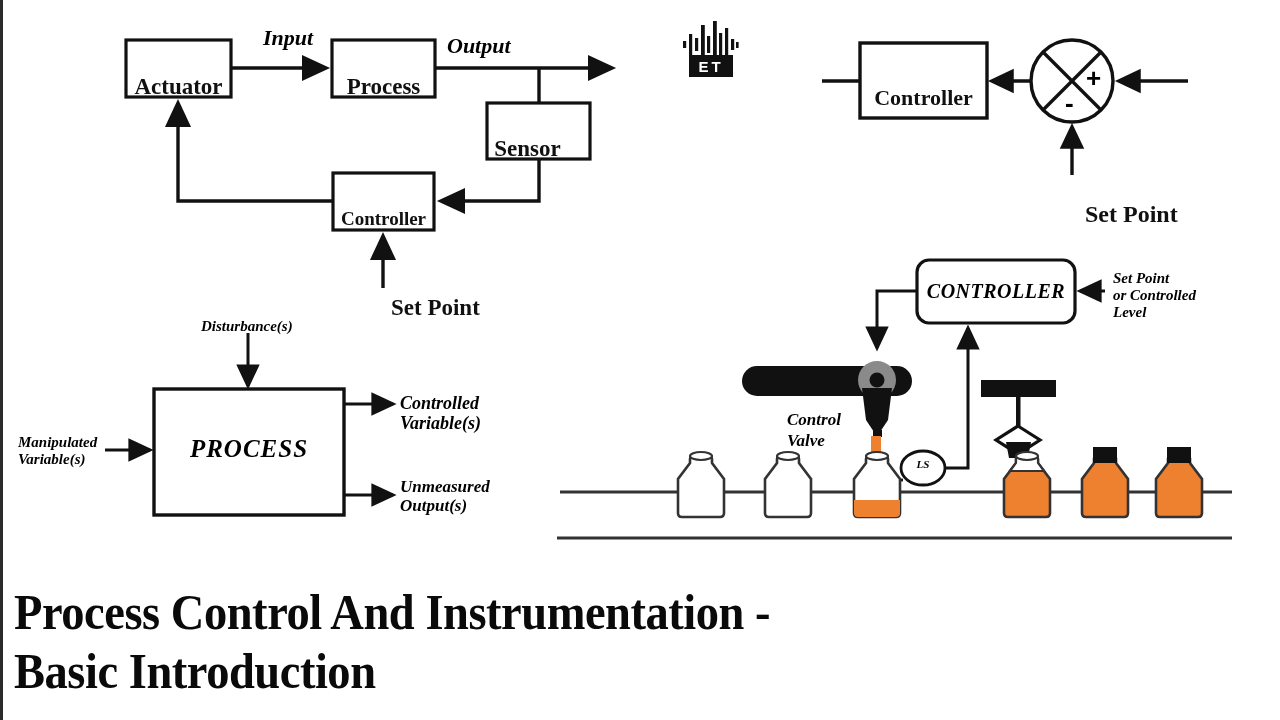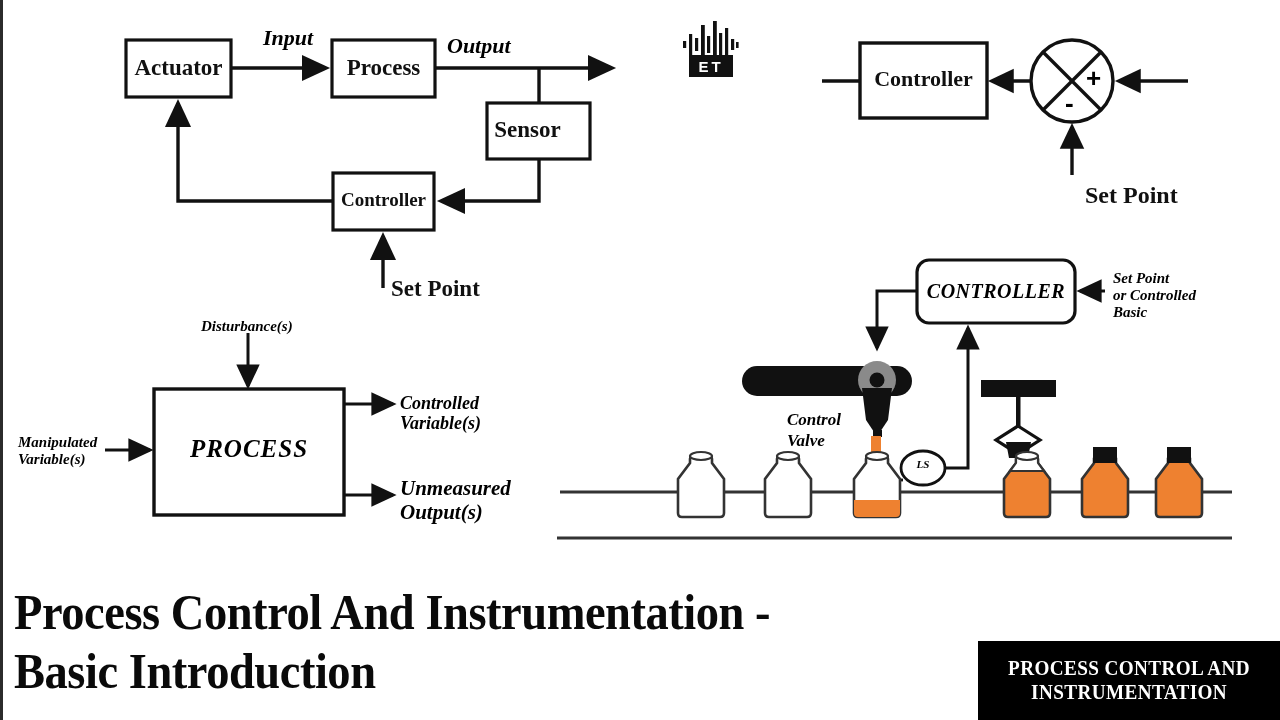--- a/index.html
+++ b/index.html
@@ -38,20 +38,21 @@
     position: absolute;
     white-space: pre;
     color: #000;
     line-height: 1.12;
   }
   .blk-box-label {
     font-family: "Liberation Serif", serif;
     font-weight: bold;
     color: #111;
     text-align: center;
+    margin-top: 19px;
   }
   .ital-bold {
     font-family: "Liberation Serif", serif;
     font-weight: bold;
     font-style: italic;
   }
 
   
   .title-main {
     position: absolute;
@@ -223,21 +224,21 @@
   </svg>
 
   <div class="lbl ital-bold" style="left:154px; top:435px; width:190px; font-size:25px; text-align:center; letter-spacing:1px;">PROCESS</div>
 
   <div class="lbl ital-bold" style="left:201px; top:318px; font-size:15px;">Disturbance(s)</div>
 
   <div class="lbl ital-bold" style="left:18px; top:434px; font-size:15px; text-align:left;"><span>Manipulated</span><br><span>Variable(s)</span></div>
 
   <div class="lbl ital-bold" style="left:400px; top:393px; font-size:18px; text-align:left;"><span>Controlled</span><br><span>Variable(s)</span></div>
 
-  <div class="lbl ital-bold" style="left:400px; top:477px; font-size:21px; text-align:left;"><span>Unmeasured</span><br><span>Output(s)</span></div>
+  <div class="lbl ital-bold" style="left:400px; top:477px; font-size:17px; text-align:left;"><span>Unmeasured</span><br><span>Output(s)</span></div>
 
   <svg class="svg-layer" viewBox="0 0 1280 720">
 
     <g>
       <rect x="917" y="260" width="158" height="63" rx="12" ry="12" fill="#fff" stroke="#111" stroke-width="3.2"></rect>
     </g>
 
     <g stroke="#111" fill="none" stroke-width="3.0">
 
       <path d="M917,291 L877,291 L877,348" marker-end="url(#arrHead)"></path>
@@ -313,29 +314,25 @@
 
     <g>
       <path d="M1168,463 L1168,459 L1190,459 L1190,463
                L1202,479 L1202,513 Q1202,517 1198,517 L1160,517 Q1156,517 1156,513 L1156,479 z" fill="#ee8130" stroke="#333" stroke-width="2.6"></path>
       <rect x="1167" y="447" width="24" height="16" fill="#111"></rect>
     </g>
   </svg>
 
   <div class="lbl ital-bold" style="left:917px; top:280px; width:158px; font-size:20px; text-align:center; letter-spacing:0.5px;">CONTROLLER</div>
 
-  <div class="lbl ital-bold" style="left:1113px; top:270px; font-size:15px; text-align:left;"><span>Set Point</span><br><span>or Controlled</span><br><span>Basic</span></div>
+  <div class="lbl ital-bold" style="left:1113px; top:270px; font-size:15px; text-align:left;"><span>Set Point</span><br><span>or Controlled</span><br><span>Level</span></div>
 
   <div class="lbl ital-bold" style="left:787px; top:398px; font-size:17px; text-align:left; line-height:1.25;margin-top:11px;"><span>Control</span><br><span>Valve</span></div>
 
   <div class="lbl ital-bold" style="left:901px; top:458px; width:44px; font-size:11px; text-align:center;">LS</div>
 
   <div class="title-main">
     <div>Process Control And Instrumentation -</div>
     <div>Basic Introduction</div>
   </div>
 
-  <div class="badge">
-    <span>PROCESS CONTROL AND</span>
-    <span>INSTRUMENTATION</span>
-  </div>
 
 </div>
 
 </body></html>

